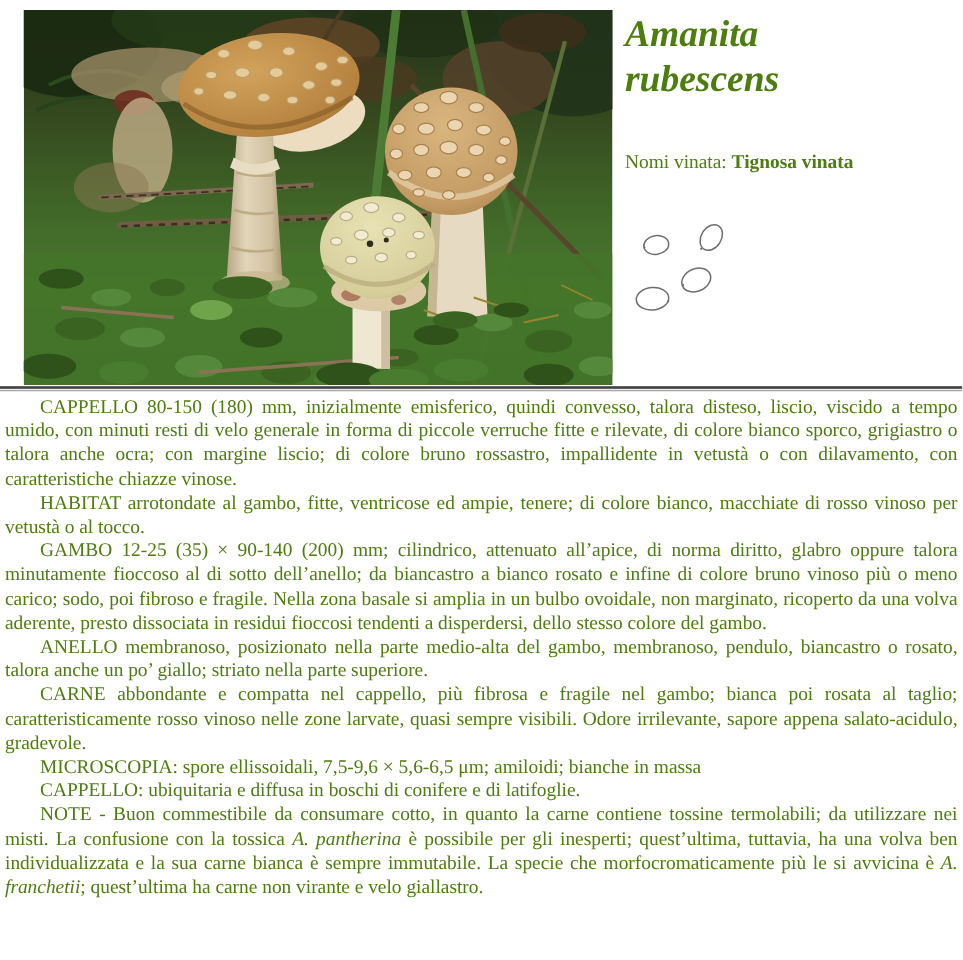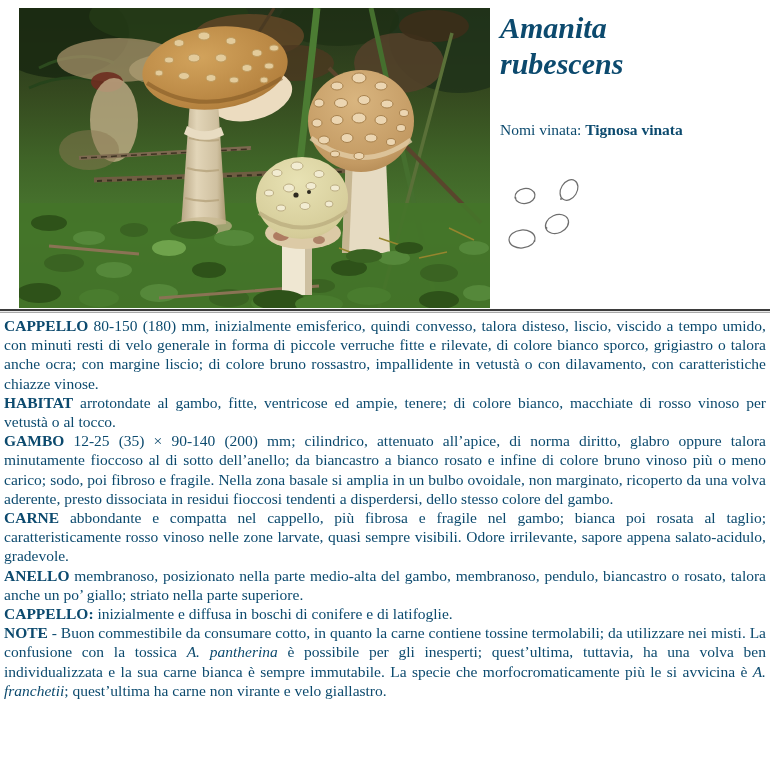--- a/index.html
+++ b/index.html
@@ -1,31 +1,31 @@
 <!DOCTYPE html>
 <html><head>
 <meta charset="utf-8">
 <style>
   html,body{margin:0;padding:0;background:#fff;}
   .page{position:relative;width:770px;height:768px;background:#ffffff;overflow:hidden;
-        font-family:"Liberation Serif",serif;color:#0c4a6e;}
+        font-family:"Liberation Serif",serif;color:#4d7c0f;}
   .photo-wrap{position:absolute;left:19px;top:8px;width:471px;height:300px;}
   .photo-wrap svg{display:block;}
   .right-col{position:absolute;left:500px;top:8px;width:266px;height:300px;}
   .species-title{margin:0;position:absolute;left:0;top:2px;width:185px;
                  font-size:30px;font-weight:bold;font-style:italic;line-height:36px;}
   .common-names{margin:0;position:absolute;left:0;top:112px;font-size:15.5px;line-height:19px;}
   .common-names b{font-weight:bold;}
   .spores{position:absolute;left:4px;top:160px;}
   .rule{position:absolute;left:0;top:309px;width:770px;height:1px;
         border-top:2px solid #3d3d3d;border-bottom:1px solid #aaaaaa;background:#e9e9e9;}
   .desc{position:absolute;left:4px;top:316px;width:762px;
         font-size:15.5px;line-height:19.2px;text-align:justify;}
   .desc p{margin:0;}
-  .lead{font-weight:bold;}
+  .lead{font-weight:normal;margin-left:28px;}
   .desc i{}
 </style>
 </head>
 <body>
 
 <div class="page">
 
   <div class="photo-wrap">
     <svg width="471" height="300" viewBox="0 0 471 300">
       <defs>
@@ -225,19 +225,20 @@
       </g>
     </svg>
   </div>
 
   <div class="rule"></div>
 
   <div class="desc">
     <p><b class="lead">CAPPELLO</b><span> 80-150 (180) mm, inizialmente emisferico, quindi convesso, talora disteso, liscio, viscido a tempo umido, con minuti resti di velo generale in forma di piccole verruche fitte e rilevate, di colore bianco sporco, grigiastro o talora anche ocra; con margine liscio; di colore bruno rossastro, impallidente in vetustà o con dilavamento, con caratteristiche chiazze vinose.</span></p>
     <p><b class="lead">HABITAT</b><span> arrotondate al gambo, fitte, ventricose ed ampie, tenere; di colore bianco, macchiate di rosso vinoso per vetustà o al tocco.</span></p>
     <p><b class="lead">GAMBO</b><span> 12-25 (35) × 90-140 (200) mm; cilindrico, attenuato all’apice, di norma diritto, glabro oppure talora minutamente fioccoso al di sotto dell’anello; da biancastro a bianco rosato e infine di colore bruno vinoso più o meno carico; sodo, poi fibroso e fragile. Nella zona basale si amplia in un bulbo ovoidale, non marginato, ricoperto da una volva aderente, presto dissociata in residui fioccosi tendenti a disperdersi, dello stesso colore del gambo.</span></p>
+    <p><b class="lead">ANELLO</b><span> membranoso, posizionato nella parte medio-alta del gambo, membranoso, pendulo, biancastro o rosato, talora anche un po’ giallo; striato nella parte superiore.</span></p>
     <p><b class="lead">CARNE</b><span> abbondante e compatta nel cappello, più fibrosa e fragile nel gambo; bianca poi rosata al taglio; caratteristicamente rosso vinoso nelle zone larvate, quasi sempre visibili. Odore irrilevante, sapore appena salato-acidulo, gradevole.</span></p>
-    <p><b class="lead">ANELLO</b><span> membranoso, posizionato nella parte medio-alta del gambo, membranoso, pendulo, biancastro o rosato, talora anche un po’ giallo; striato nella parte superiore.</span></p>
-    <p><b class="lead">CAPPELLO:</b><span> inizialmente e diffusa in boschi di conifere e di latifoglie.</span></p>
+    <p><b class="lead">MICROSCOPIA:</b><span> spore ellissoidali, 7,5-9,6 × 5,6-6,5 μm; amiloidi; bianche in massa</span></p>
+    <p><b class="lead">CAPPELLO:</b><span> ubiquitaria e diffusa in boschi di conifere e di latifoglie.</span></p>
     <p><b class="lead">NOTE</b><span> - Buon commestibile da consumare cotto, in quanto la carne contiene tossine termolabili; da utilizzare nei misti. La confusione con la tossica </span><i>A. pantherina</i><span> è possibile per gli inesperti; quest’ultima, tuttavia, ha una volva ben individualizzata e la sua carne bianca è sempre immutabile. La specie che morfocromaticamente più le si avvicina è </span><i>A. franchetii</i><span>; quest’ultima ha carne non virante e velo giallastro.</span></p>
   </div>
 
 </div>
 
 </body></html>

